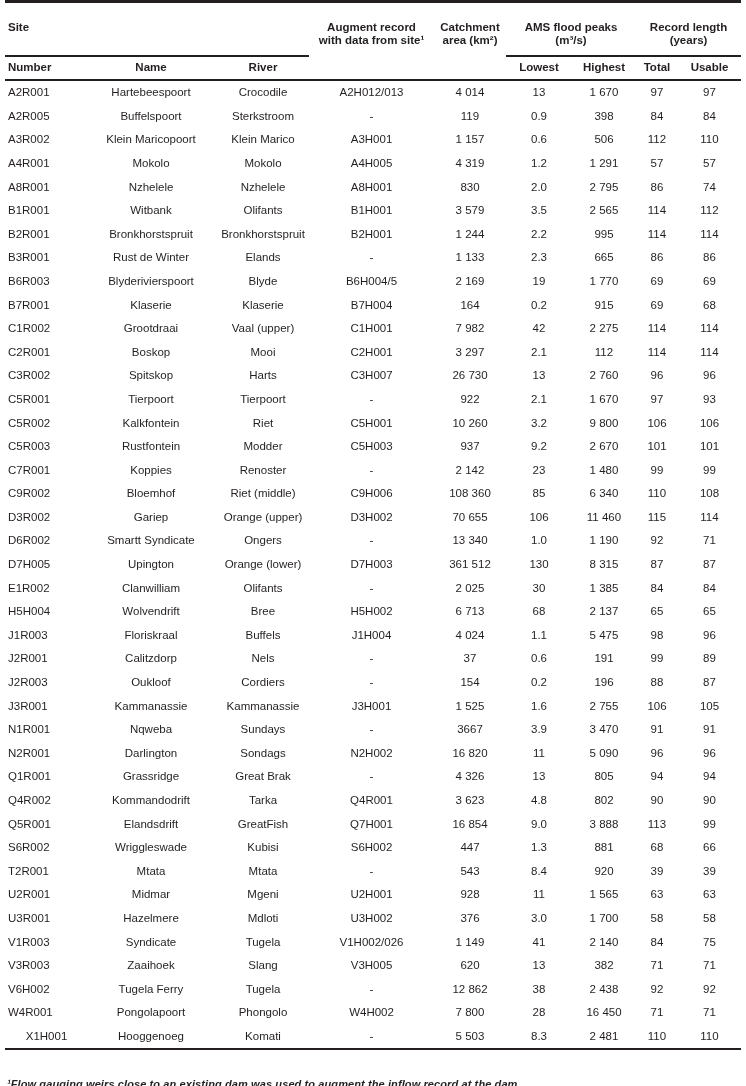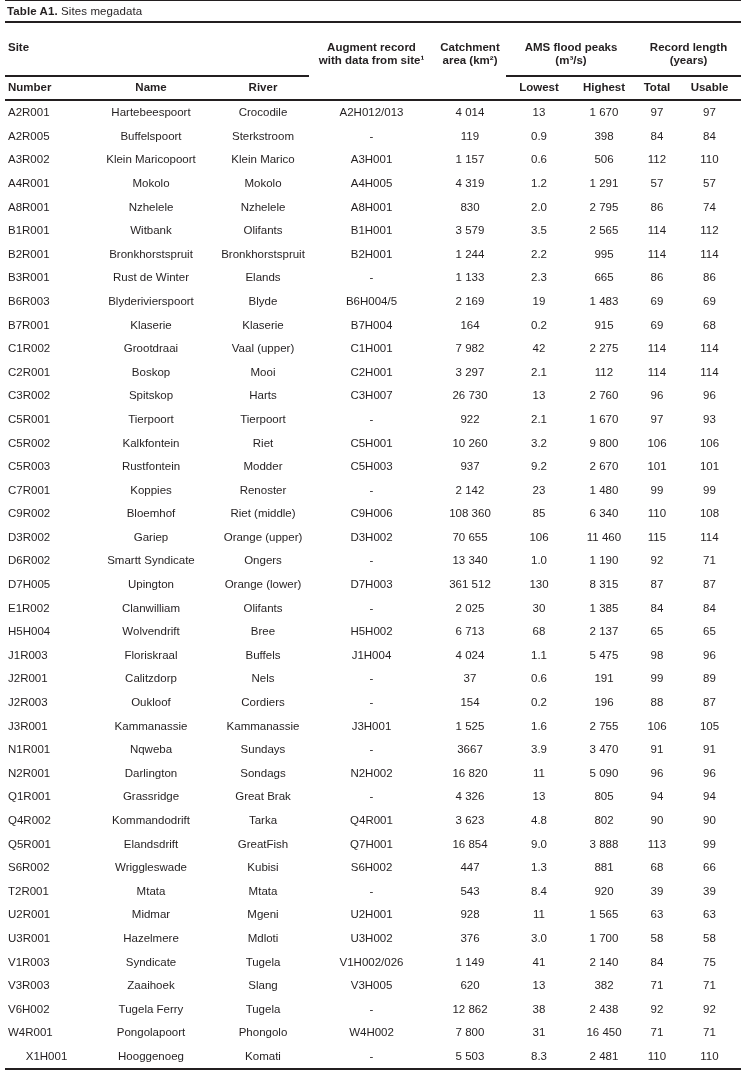--- a/index.html
+++ b/index.html
@@ -66,23 +66,20 @@
     letter-spacing: 0.1px;
     margin-top: 24px;
   }
 </style>
 </head>
 <body>
 
 <div class="page">
   <div class="top-rule"></div>
 
-  <div class="title">
-    <span class="t-bold">Table A1.</span><span> Sites megadata</span>
-  </div>
 
   <div class="title-rule"></div>
 
   <table class="megadata">
     <colgroup>
       <col style="width:80px">
       <col style="width:132px">
       <col style="width:92px">
       <col style="width:125px">
       <col style="width:72px">
@@ -212,21 +209,21 @@
           <td>86</td>
           <td>86</td>
         </tr>
         <tr>
           <td>B6R003</td>
           <td>Blyderivierspoort</td>
           <td>Blyde</td>
           <td>B6H004/5</td>
           <td>2 169</td>
           <td>19</td>
-          <td>1 483</td>
+          <td>1 770</td>
           <td>69</td>
           <td>69</td>
         </tr>
         <tr>
           <td>B7R001</td>
           <td>Klaserie</td>
           <td>Klaserie</td>
           <td>B7H004</td>
           <td>164</td>
           <td>0.2</td>
@@ -552,21 +549,21 @@
           <td>2 438</td>
           <td>92</td>
           <td>92</td>
         </tr>
         <tr>
           <td>W4R001</td>
           <td>Pongolapoort</td>
           <td>Phongolo</td>
           <td>W4H002</td>
           <td>7 800</td>
-          <td>31</td>
+          <td>28</td>
           <td>16 450</td>
           <td>71</td>
           <td>71</td>
         </tr>
         <tr>
           <td>X1H001</td>
           <td>Hooggenoeg</td>
           <td>Komati</td>
           <td>-</td>
           <td>5 503</td>

